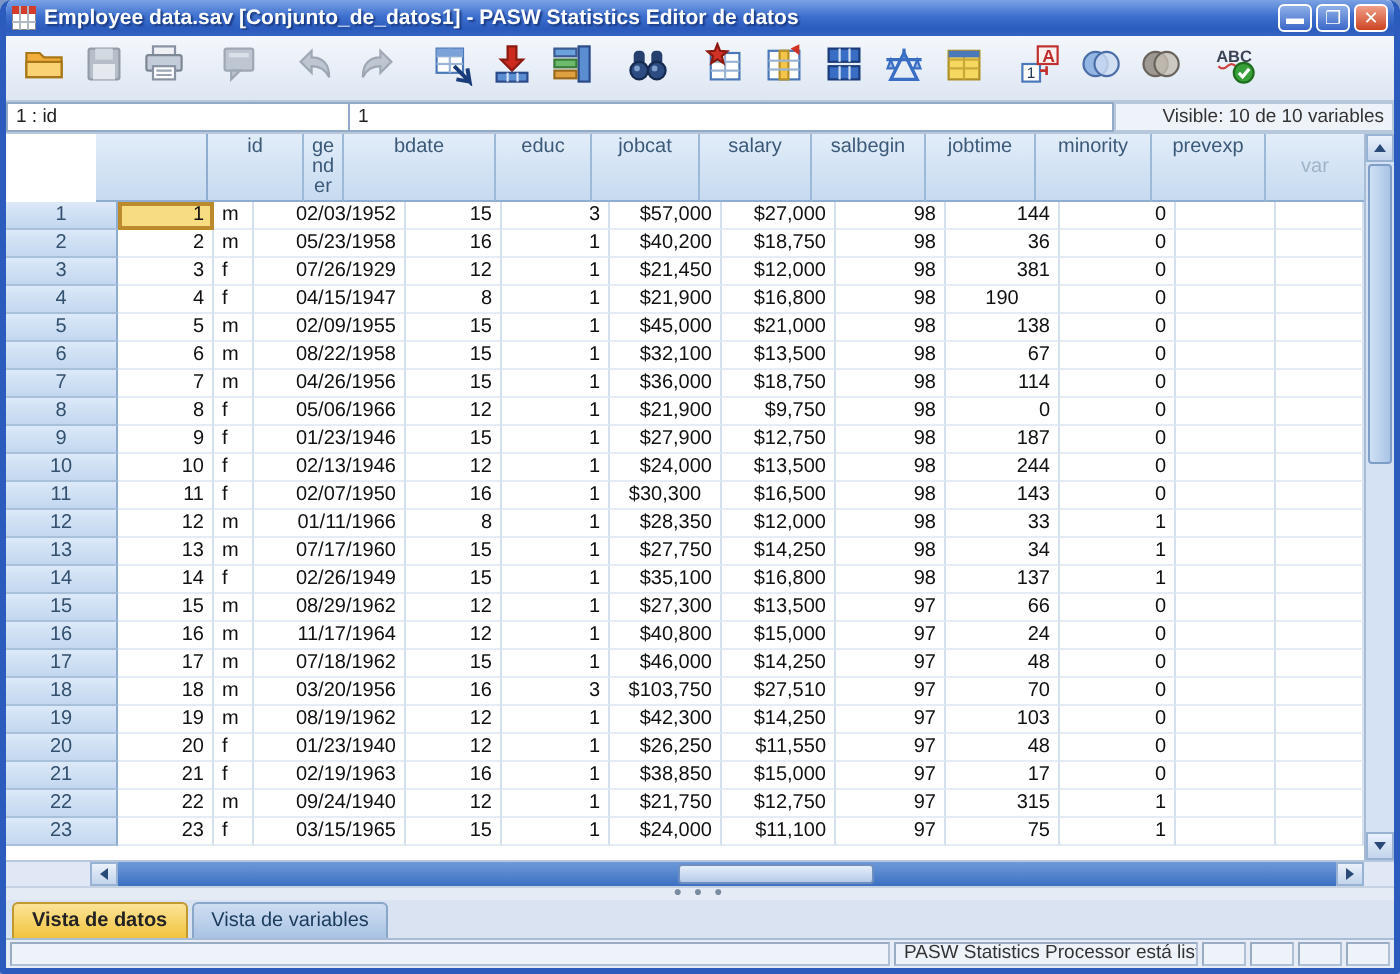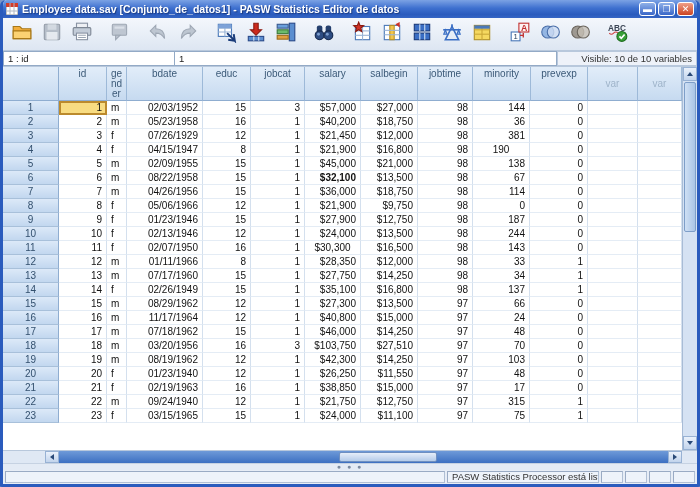--- a/index.html
+++ b/index.html
@@ -64,21 +64,21 @@
     flex:1; background:#fff; border:1px solid #93aac6; border-left:none;
     padding:1px 4px; line-height:12px; color:#222;
   }
   .cellref .visbox {
     width:140px; background:#eef2f9; border:1px solid #b8c8dc;
     padding:1px 4px; line-height:12px; color:#333; text-align:right; white-space:nowrap;
   }
   
   .gridwrap { flex:1 1 auto; display:flex; overflow:hidden; background:#fff; }
   .gridcols { width:679px; display:flex; flex-direction:column; overflow:hidden; }
-  .gheader { display:flex; flex:0 0 34px; }
+  .gheader { display:flex; flex:0 0 34px;padding-left:45px; }
   .gh-cell {
     background:linear-gradient(180deg,#e2edf9,#c6daf0);
     border-right:1px solid #9db9d8; border-bottom:1px solid #8fadd0;
     color:#3c5a78; font-size:10px; text-align:center;
     display:flex; align-items:flex-start; justify-content:center;
     padding-top:2px; overflow:hidden; line-height:10px;
   }
   .gh-cell.ghost { color:#9fb4ca; align-items:center; padding-top:0; }
   .gh-corner {
     width:56px; flex:0 0 56px;
@@ -424,21 +424,21 @@
             <div class="gcell num" style="width: 50px; flex: 0 0 50px;"></div>
             <div class="gcell num" style="width: 44px; flex: 0 0 44px;"></div>
           </div>
           <div class="grow">
             <div class="rowhdr">6</div>
             <div class="gcell num" style="width: 48px; flex: 0 0 48px;">6</div>
             <div class="gcell txt" style="width: 20px; flex: 0 0 20px;">m</div>
             <div class="gcell num" style="width: 76px; flex: 0 0 76px;">08/22/1958</div>
             <div class="gcell num" style="width: 48px; flex: 0 0 48px;">15</div>
             <div class="gcell num" style="width: 54px; flex: 0 0 54px;">1</div>
-            <div class="gcell num" style="width: 56px; flex: 0 0 56px; font-weight: bold;">$32,100</div>
+            <div class="gcell num" style="width: 56px; flex: 0 0 56px;">$32,100</div>
             <div class="gcell num" style="width: 57px; flex: 0 0 57px;">$13,500</div>
             <div class="gcell num" style="width: 55px; flex: 0 0 55px;">98</div>
             <div class="gcell num" style="width: 57px; flex: 0 0 57px;">67</div>
             <div class="gcell num" style="width: 58px; flex: 0 0 58px;">0</div>
             <div class="gcell num" style="width: 50px; flex: 0 0 50px;"></div>
             <div class="gcell num" style="width: 44px; flex: 0 0 44px;"></div>
           </div>
           <div class="grow">
             <div class="rowhdr">7</div>
             <div class="gcell num" style="width: 48px; flex: 0 0 48px;">7</div>
@@ -717,20 +717,24 @@
       <div class="hthumb"></div>
     </div>
     <div class="hsbtn">
         <span class="tri right"></span>
       </div>
     <div class="hs-corner"></div>
   </div>
 
   <div class="splitter">● ● ●</div>
 
+  <div class="tabbar">
+    <div class="tab active">Vista de datos</div>
+    <div class="tab inactive">Vista de variables</div>
+  </div>
 
   <div class="statusbar">
     <div class="spanel big"></div>
     <div class="spanel msg">PASW Statistics Processor está listo</div>
     <div class="spanel sm"></div>
     <div class="spanel sm"></div>
     <div class="spanel sm"></div>
     <div class="spanel sm"></div>
   </div>
 

